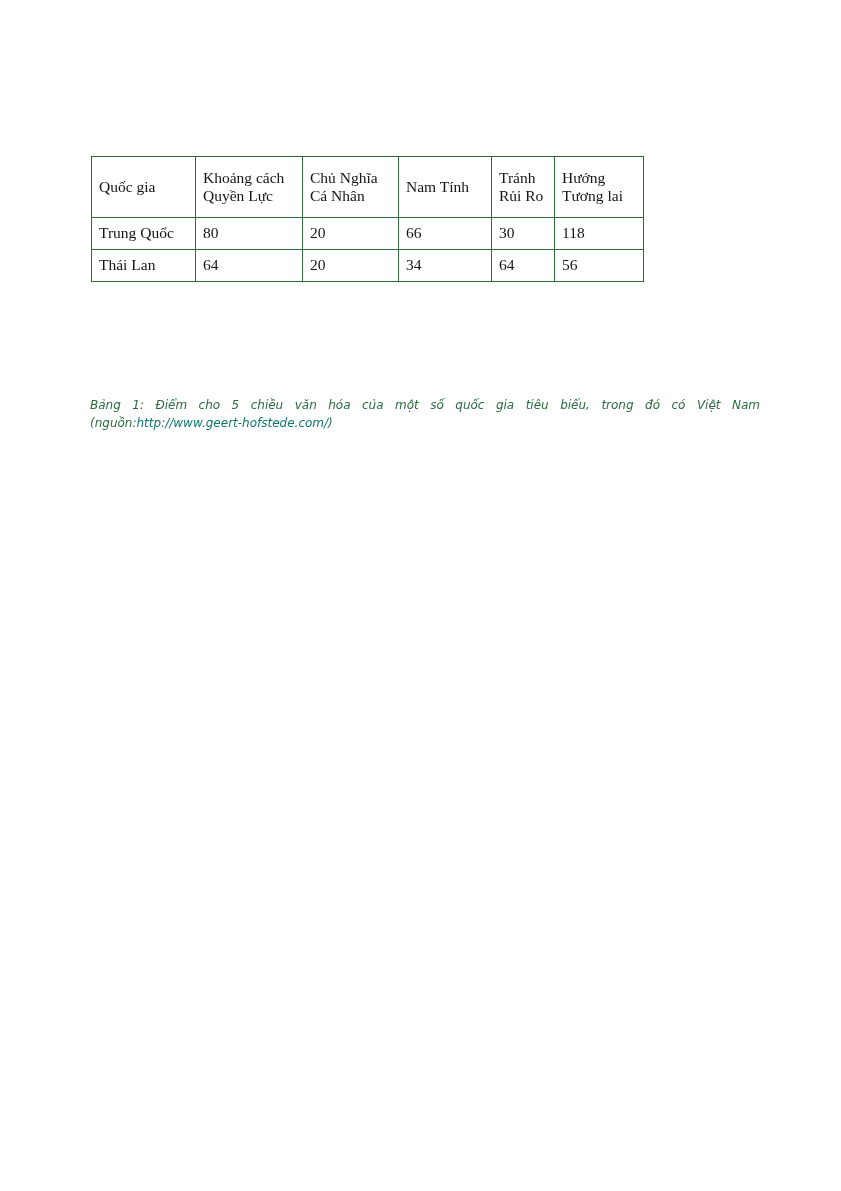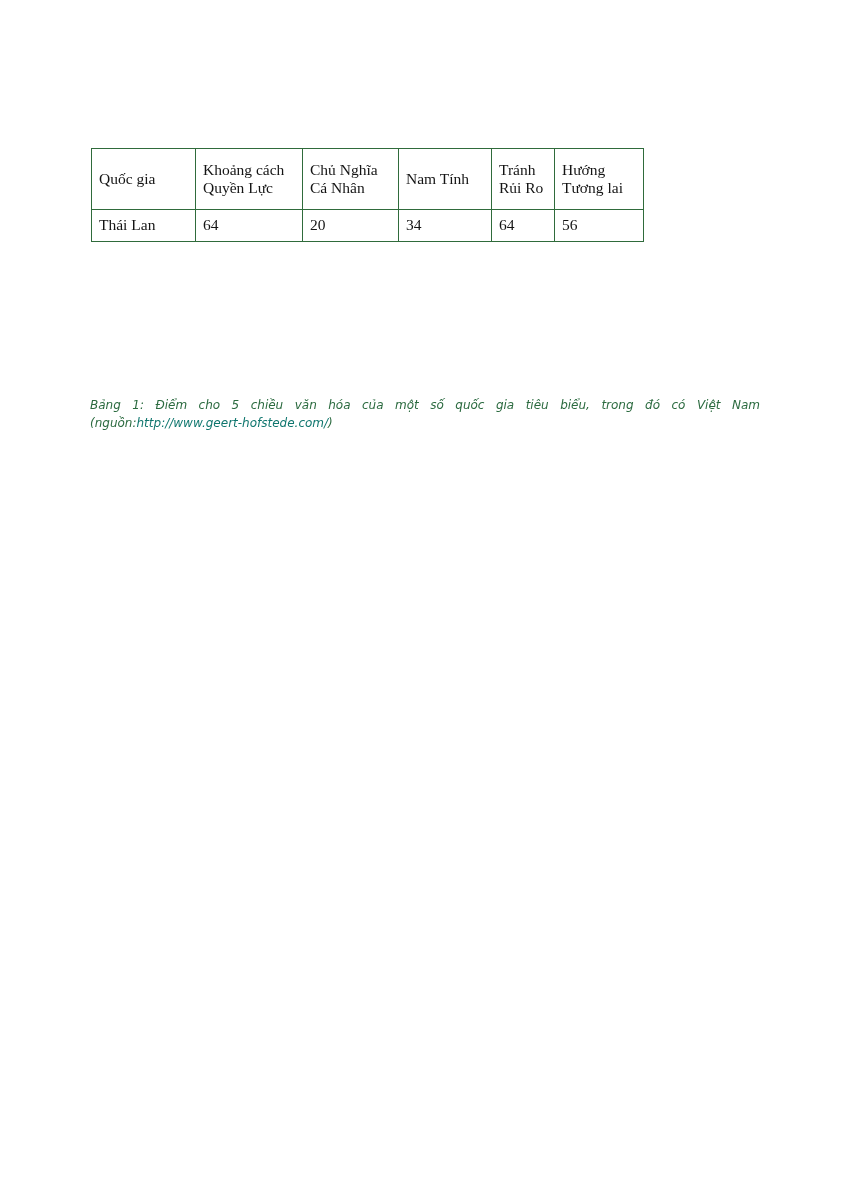--- a/index.html
+++ b/index.html
@@ -21,21 +21,21 @@
     top: 0;
     width: 841px;
     height: 1191px;
     background: #ffffff;
   }
 
   
   .table-wrap {
     position: absolute;
     left: 91px;
-    top: 148px;
+    top: 156px;
     width: 553px;
   }
 
   table.data-table {
     border-collapse: collapse;
     width: 553px;
     table-layout: fixed;
     background: #ffffff;
   }
 
@@ -136,20 +136,28 @@
             <span class="hdr-line">Rủi Ro</span>
           </th>
           <th>
             <span class="hdr-line">Hướng</span>
             <span class="hdr-line">Tương lai</span>
           </th>
         </tr>
       </thead>
       <tbody>
         <tr>
+          <td>Trung Quốc</td>
+          <td>80</td>
+          <td>20</td>
+          <td>66</td>
+          <td>30</td>
+          <td>118</td>
+        </tr>
+        <tr>
           <td>Thái Lan</td>
           <td>64</td>
           <td>20</td>
           <td>34</td>
           <td>64</td>
           <td>56</td>
         </tr>
       </tbody>
     </table>
   </div>

